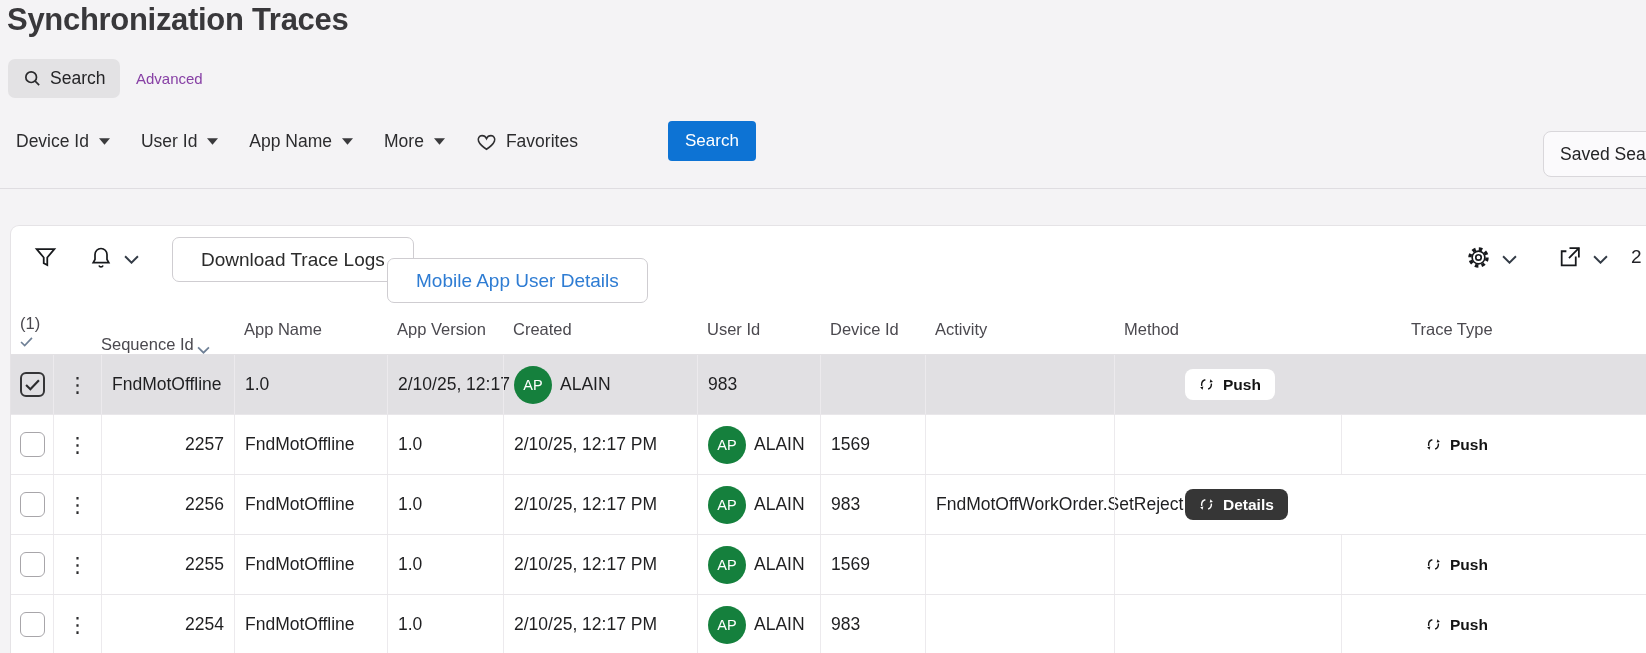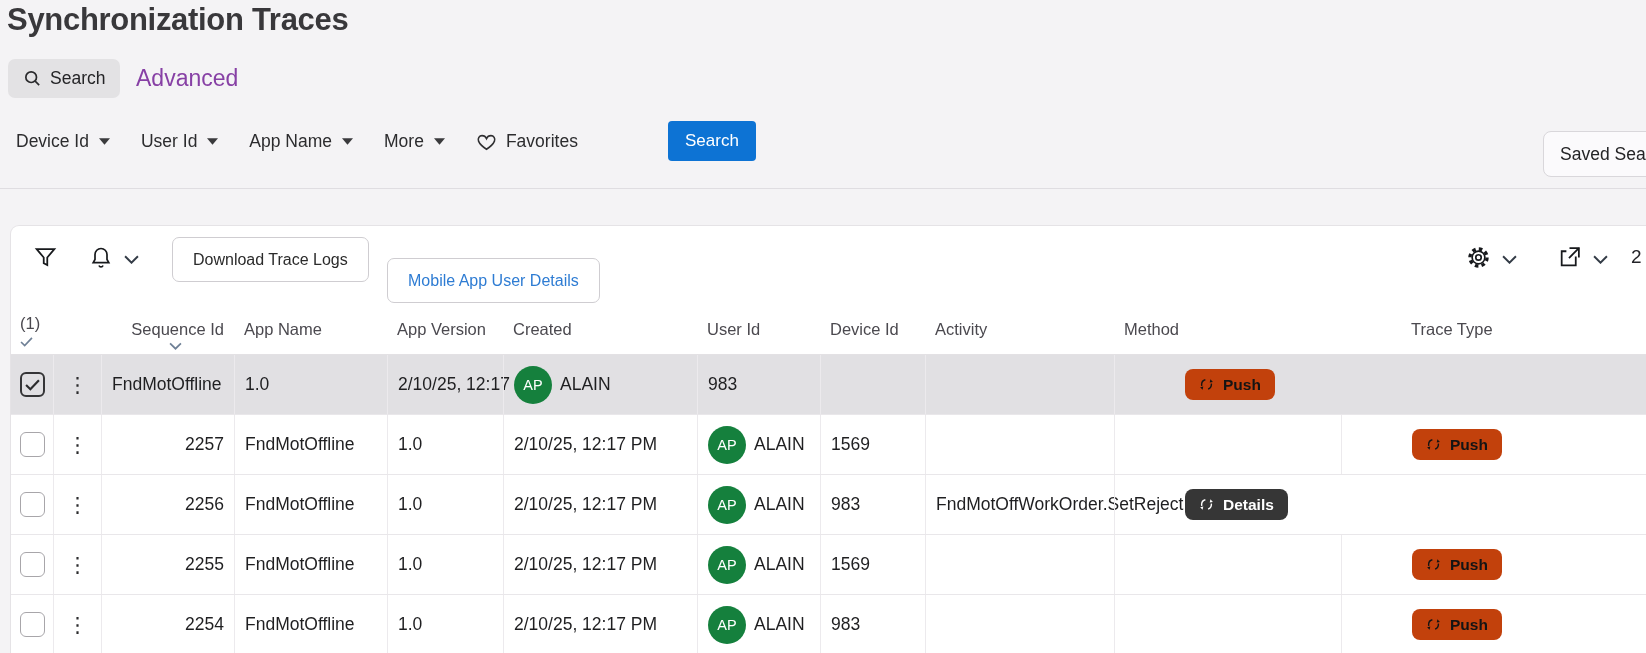--- a/index.html
+++ b/index.html
@@ -16,21 +16,21 @@
     position:absolute; left:7px; top:0; margin:0;
     font-size:31px; line-height:40px; font-weight:700; color:#39383b; letter-spacing:-0.3px;
   }
   .tab-search{
     position:absolute; left:8px; top:59px; height:39px;
     display:flex; align-items:center; gap:8px; padding:0 15px;
     background:#e3e2e4; border-radius:7px; font-size:17.5px; color:#242426; cursor:pointer;
   }
   .tab-advanced{
     position:absolute; left:136px; top:59px; height:39px;
-    display:flex; align-items:center; font-size:23px; color:#8740a5; cursor:pointer;
+    display:flex; align-items:center; font-size:15px; color:#8740a5; cursor:pointer;
   }
 
   
   .filterbar{
     position:absolute; left:16px; top:122px; height:38px;
     display:flex; align-items:center; gap:31px;
     font-size:17.5px; color:#2c2c2e;
   }
   .fitem{ display:flex; align-items:center; gap:10px; cursor:pointer; white-space:nowrap; }
   .btn-search{
@@ -48,36 +48,36 @@
 
   
   .card{
     position:absolute; left:10px; top:225px; width:1700px; height:442px;
     background:#fff; border:1px solid #e5e3e6; border-bottom:none; border-radius:9px 9px 0 0;
   }
   .icon-plain{ position:absolute; background:none; border:none; padding:0; cursor:pointer; }
   .tool-btn{
     position:absolute; top:11px; height:45px; display:flex; align-items:center;
     border:1px solid #cfcdd1; background:#fff; border-radius:7px;
-    font-size:16px; padding:0 20px; color:#2b2b2b; font-family:inherit; cursor:pointer; white-space:nowrap;
+    font-size:19px; padding:0 28px; color:#2b2b2b; font-family:inherit; cursor:pointer; white-space:nowrap;
   }
   .tool-btn.link{ color:#2e7cd3; }
   .record-count{ position:absolute; left:1620px; top:20px; font-size:19px; color:#242428; }
 
   .grid-cols{
     display:grid;
     grid-template-columns:42px 48px 133px 153px 116px 194px 123px 105px 189px 227px minmax(0,1fr);
   }
   .thead{
     position:absolute; left:0; right:0; top:68px; height:61px;
     border-bottom:1px solid #e3e1e4; font-size:16.5px; color:#4b494f;
   }
   .th{ padding:26px 0 0 10px; white-space:nowrap; }
   .th-select{ padding:20px 0 0 9px; display:flex; flex-direction:column; gap:4px; align-items:flex-start; }
-  .th-seq{ display:flex; flex-direction:column; align-items:flex-end; padding:26px 10px 0 0; gap:3px; }
+  .th-seq{ display:flex; flex-direction:row; align-items:flex-end; padding:26px 10px 0 0; gap:3px; }
   .th-seq .sort{ margin-right:42px; }
   .th-trace{ padding-left:70px; }
 
   .tbody{ position:absolute; left:0; right:0; top:129px; }
   .row{ height:60px; align-items:stretch; border-bottom:1px solid #e9e7ea; font-size:17.5px; color:#1f1f21; background:#fff; }
   .row.selected{ background:#e1e0e3; }
   .c{ display:flex; align-items:center; padding-left:10px; border-left:1px solid #eceaed; min-width:0; white-space:nowrap; }
   .c:first-child{ border-left:none; }
   .c-check{ justify-content:center; padding-left:0; }
   .c-menu{ justify-content:center; padding-left:0; font-size:21px; color:#2c2c2e; letter-spacing:0; cursor:pointer; }
@@ -94,21 +94,21 @@
     width:38px; height:38px; border-radius:50%; background:#15803d; color:#fff;
     display:flex; align-items:center; justify-content:center;
     font-size:14.5px; font-weight:400; flex:none; margin-right:8px;
   }
 
   .badge{
     display:inline-flex; align-items:center; gap:9px;
     padding:8px 14px; border-radius:8px;
     font-size:15.5px; font-weight:700; line-height:1;
   }
-  .badge--push{ background:#c2410c; color:#141414; }
+  .badge--push{ background:#ffffff; color:#141414; }
   .badge--dark{ background:#363636; color:#ffffff; }
 </style>
 </head>
 <body>
 
 <h1 class="page-title">Synchronization Traces</h1>
 
 <div class="tab-search">
   <span>
     <svg width="19" height="19" viewBox="0 0 20 20">

